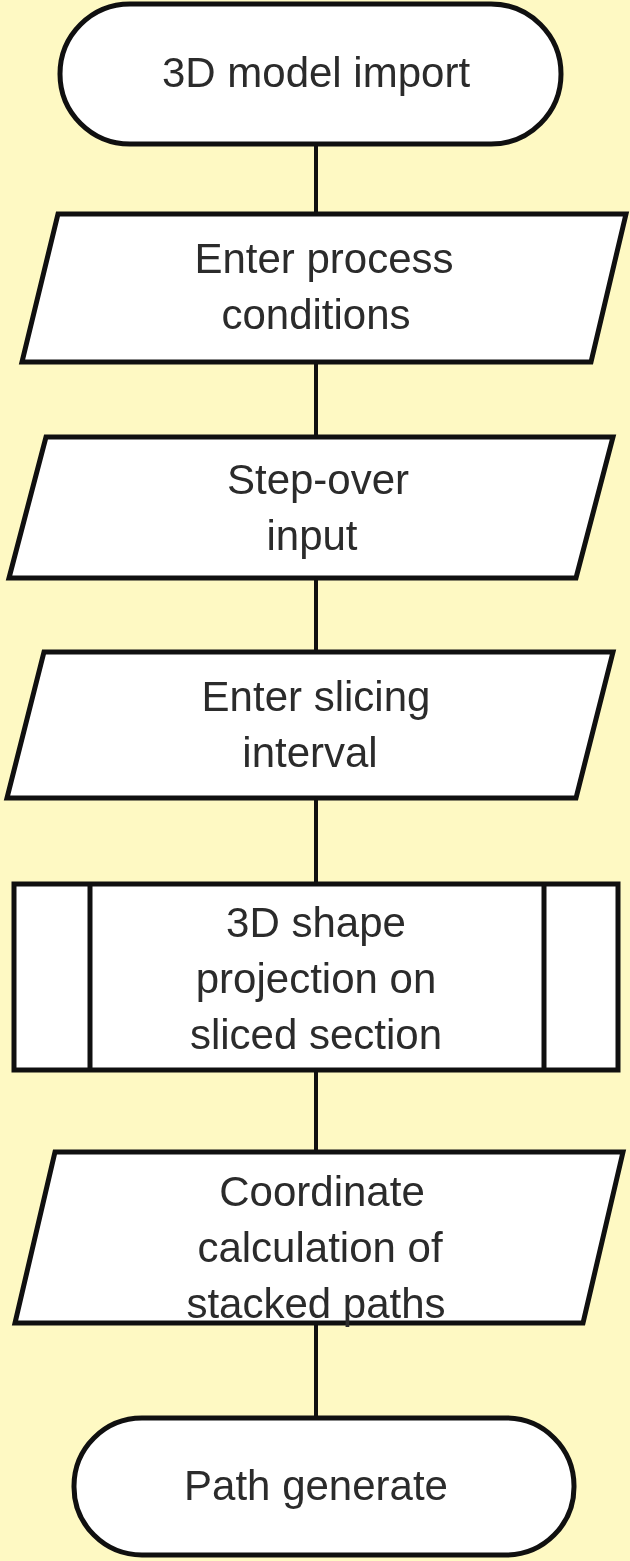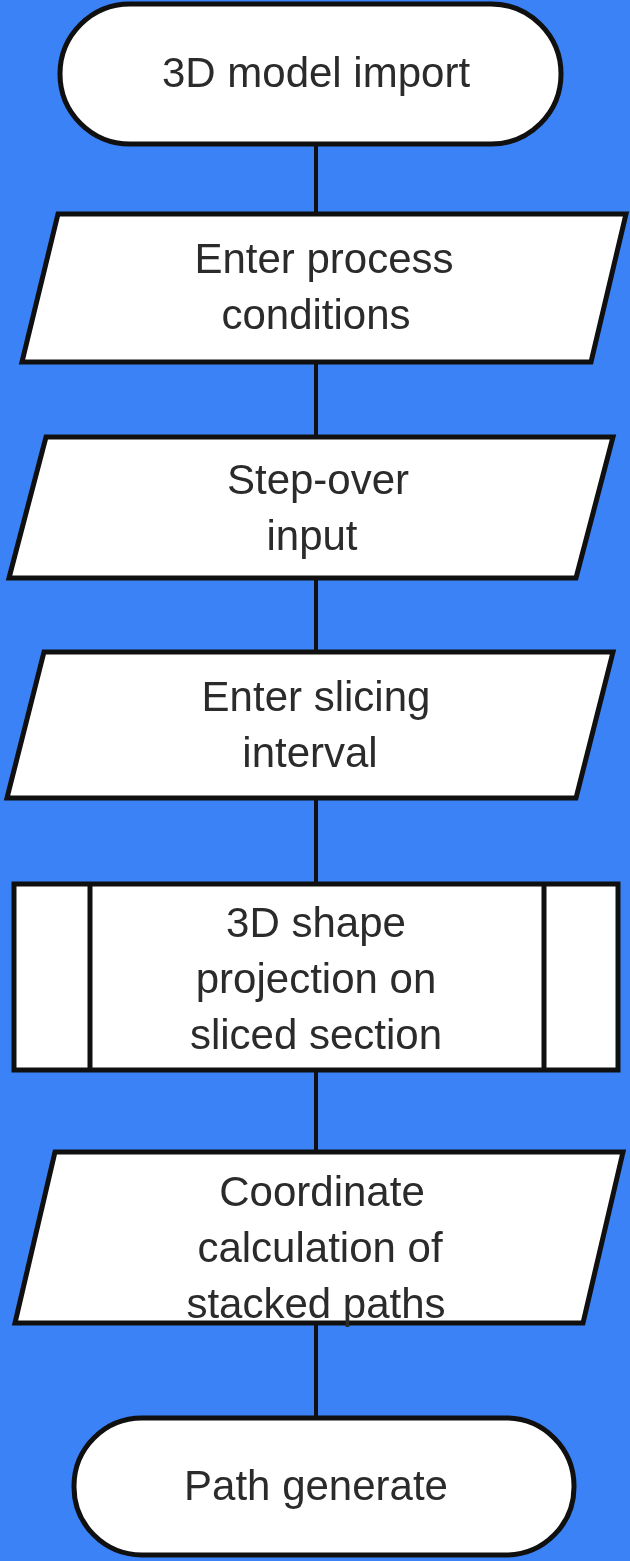--- a/index.html
+++ b/index.html
@@ -9,21 +9,21 @@
   }
   body {
     width: 630px;
     height: 1561px;
     font-family: "Liberation Sans", sans-serif;
   }
   #flowchart-root {
     position: relative;
     width: 630px;
     height: 1561px;
-    background: #3b82f6;
+    background: #fef9c3;
     overflow: hidden;
   }
   svg.chart-svg {
     display: block;
     width: 630px;
     height: 1561px;
   }
   .node-shape {
     fill: #ffffff;
     stroke: #101010;

